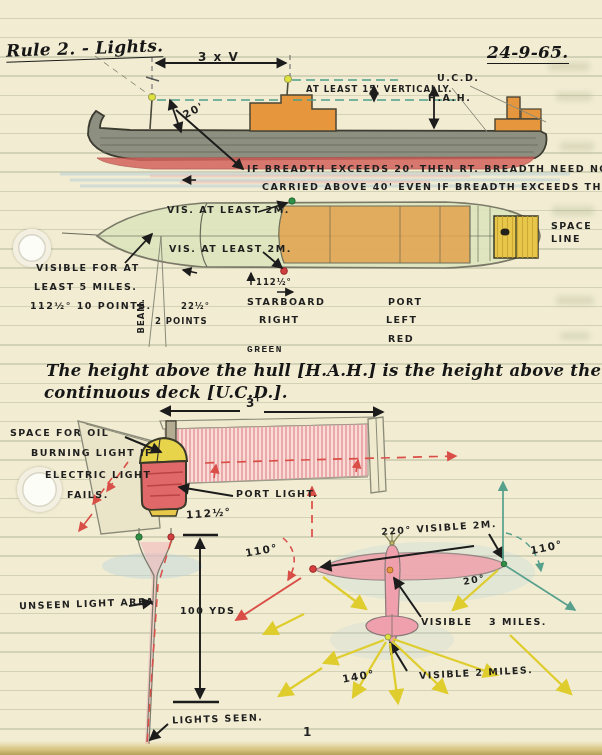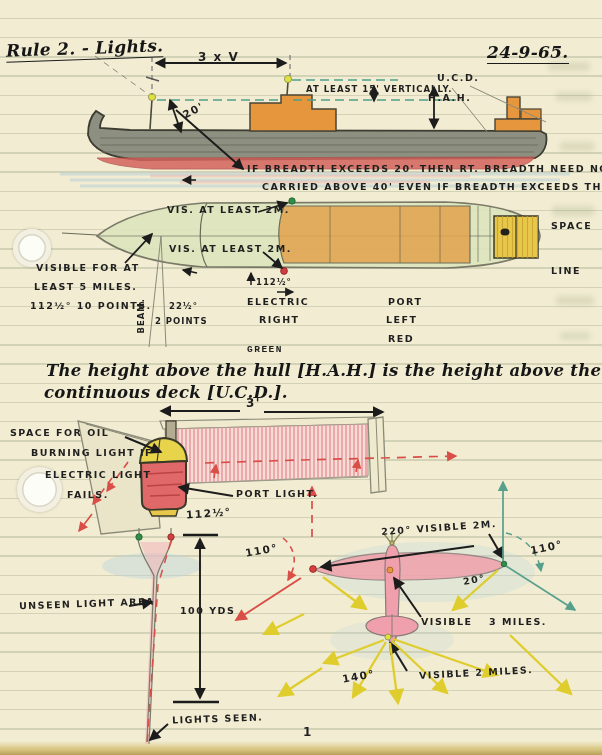--- a/index.html
+++ b/index.html
@@ -240,29 +240,29 @@
   <div class="abs hp hp-s" style="left:296px;top:84px;margin-left:10px;">AT LEAST 15' VERTICALLY.</div>
   <div class="abs hp" style="left:437px;top:72px;">U.C.D.</div>
   <div class="abs hp" style="left:428px;top:92px;">H.A.H.</div>
   <div class="abs hp" style="left:182px;top:104px;font-size:10.5px;transform:rotate(-28deg);">20'</div>
   <div class="abs hp" style="left:247px;top:163px;">IF BREADTH EXCEEDS 20' THEN RT. BREADTH NEED NOT BE</div>
   <div class="abs hp" style="left:262px;top:181px;">CARRIED ABOVE 40' EVEN IF BREADTH EXCEEDS THIS.</div>
 
   <div class="abs hp" style="left:167px;top:204px;">VIS. AT LEAST 2M.</div>
   <div class="abs hp" style="left:169px;top:243px;">VIS. AT LEAST 2M.</div>
   <div class="abs hp" style="left:551px;top:220px;">SPACE</div>
-  <div class="abs hp" style="left:551px;top:233px;margin-top:32px;">LINE</div>
+  <div class="abs hp" style="left:551px;top:233px;">LINE</div>
   <div class="abs hp" style="left:36px;top:262px;">VISIBLE FOR AT</div>
   <div class="abs hp" style="left:34px;top:281px;">LEAST 5 MILES.</div>
   <div class="abs hp" style="left:30px;top:300px;">112½° 10 POINTS.</div>
   <div class="abs hp hp-s beamv" style="left:136px;top:298px;">BEAM.</div>
-  <div class="abs hp hp-s" style="left:155px;top:301px;padding-left:14px;">22½°</div>
+  <div class="abs hp hp-s" style="left:167px;top:301px;padding-left:14px;">22½°</div>
   <div class="abs hp hp-s" style="left:155px;top:316px;">2 POINTS</div>
   <div class="abs hp hp-s" style="left:256px;top:277px;">112½°</div>
-  <div class="abs hp" style="left:247px;top:296px;">ELECTRIC</div>
+  <div class="abs hp" style="left:247px;top:296px;">STARBOARD</div>
   <div class="abs hp" style="left:259px;top:314px;">RIGHT</div>
   <div class="abs hp" style="left:247px;top:344px;font-family:Liberation Mono, monospace;">GREEN</div>
   <div class="abs hp" style="left:388px;top:296px;">PORT</div>
   <div class="abs hp" style="left:386px;top:314px;">LEFT</div>
   <div class="abs hp" style="left:388px;top:333px;">RED</div>
 
   <div class="abs cur" style="left:46px;top:361px;font-size:16.5px;">The height above the hull [H.A.H.] is the height above the uppermost</div>
   <div class="abs cur" style="left:44px;top:383px;font-size:16.5px;">continuous deck [U.C.D.].</div>
 
   <div class="abs hp" style="left:246px;top:396px;font-size:12px;">3'</div>

